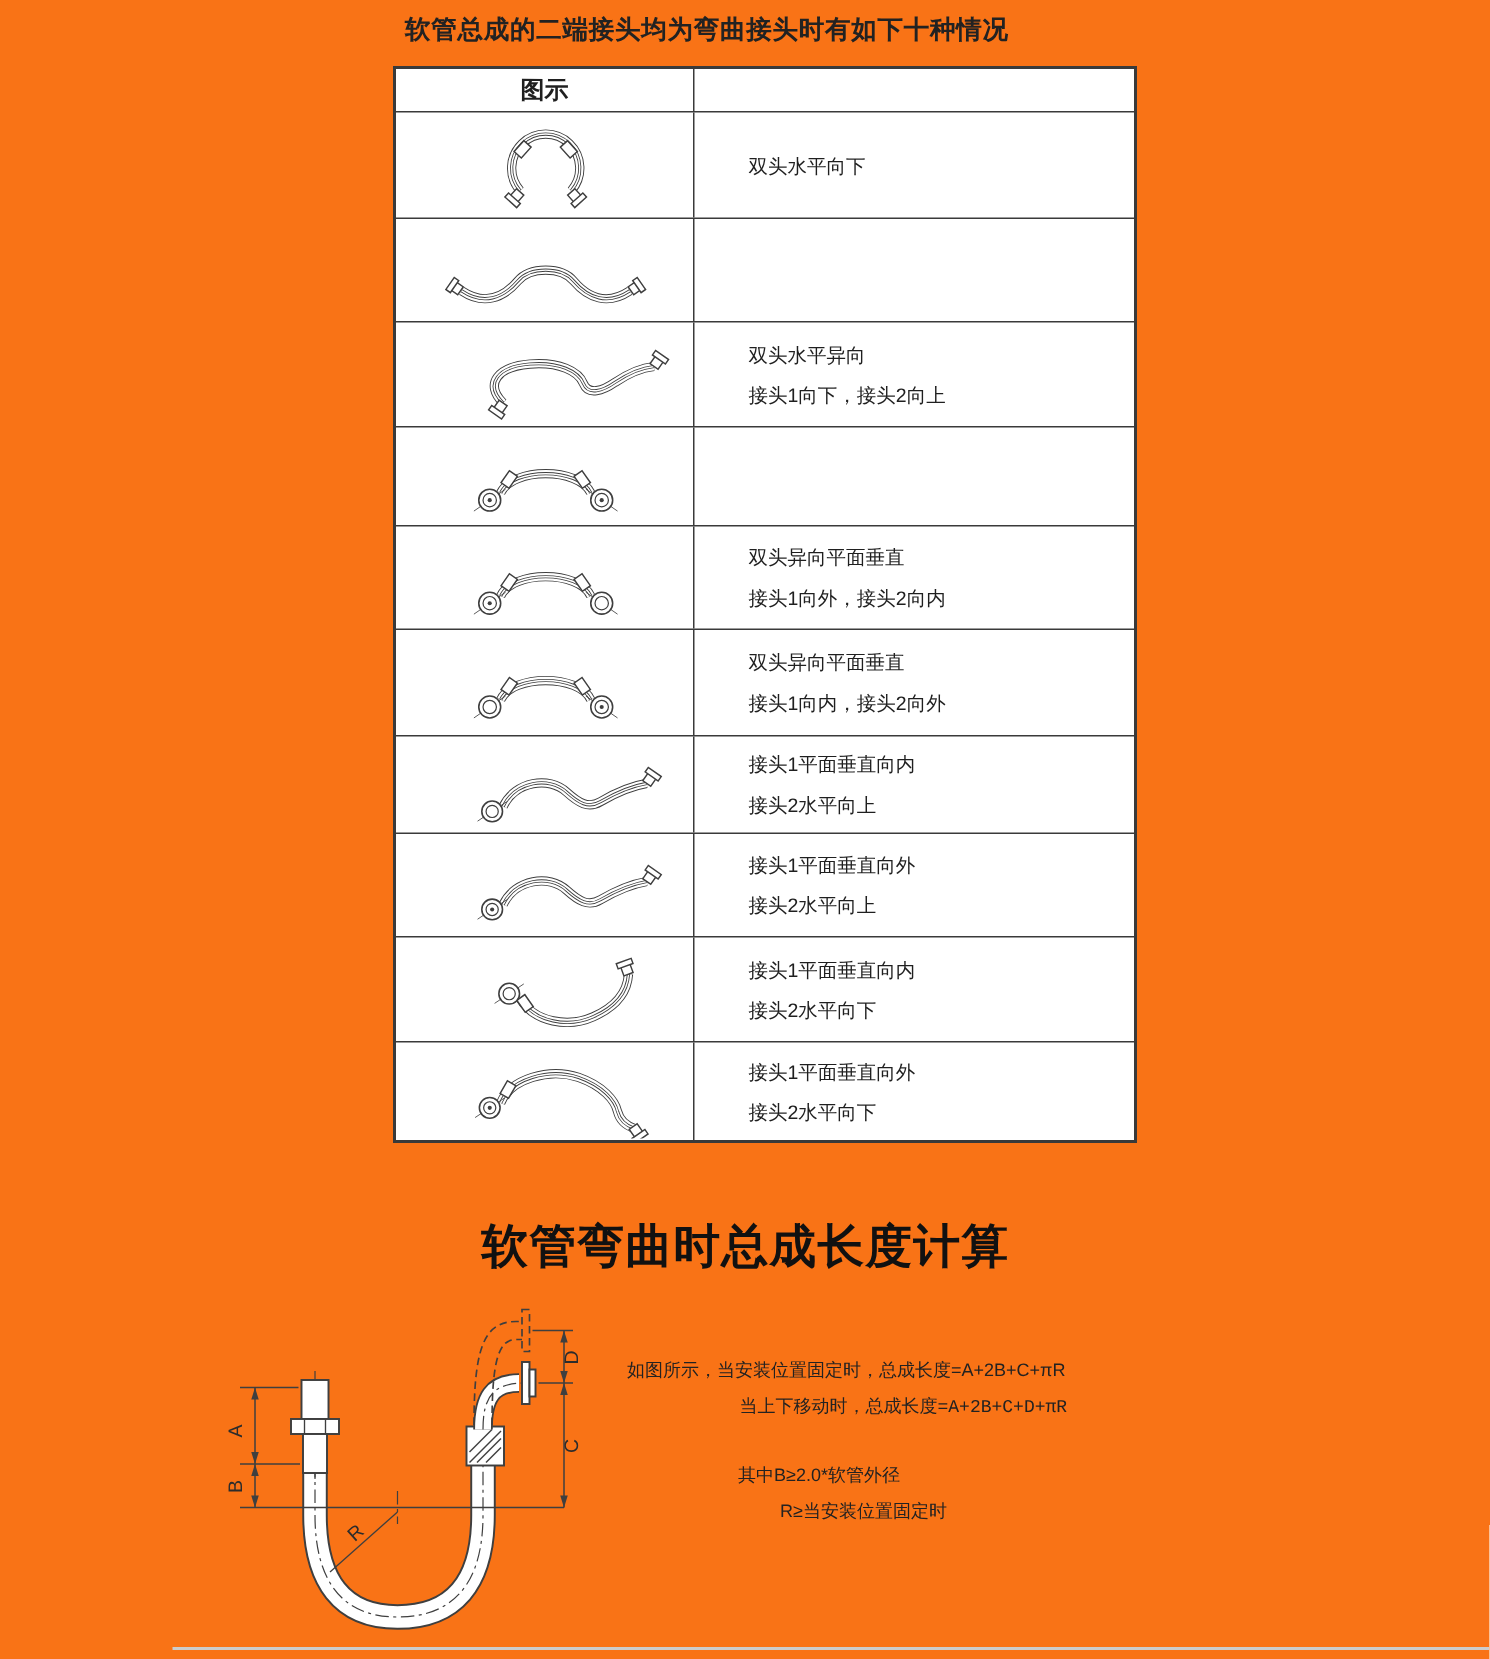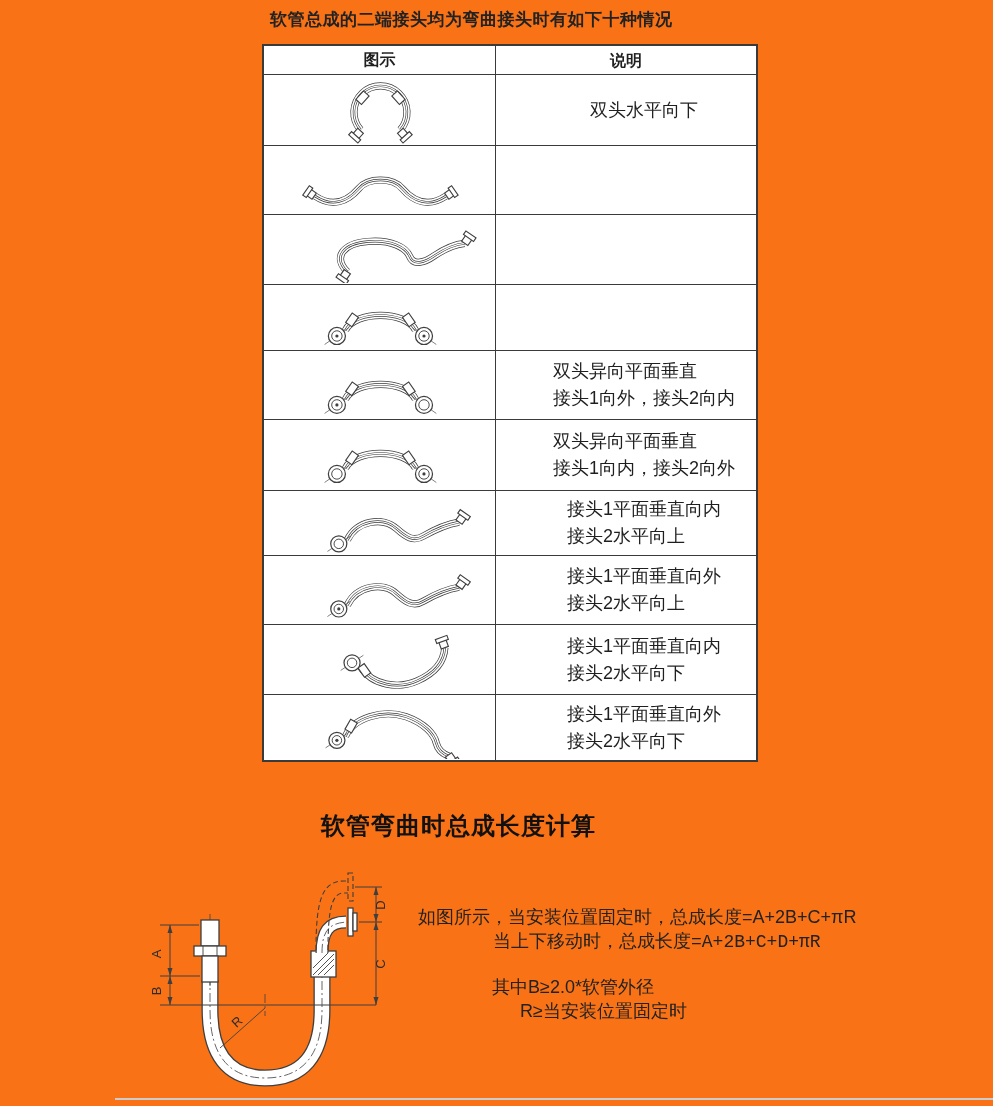--- a/index.html
+++ b/index.html
@@ -4,40 +4,40 @@
 <style>
   html,body{margin:0;padding:0;background:#fff;}
   .page{position:relative;width:993px;height:1106px;background:#f97316;overflow:hidden;
         font-family:"Liberation Sans","DejaVu Sans",sans-serif;color:#1f1f1f;}
   .intro-title{position:absolute;left:270px;top:8px;font-size:17px;font-weight:600;color:#222;letter-spacing:.5px;}
   
   .tbl{position:absolute;left:262px;top:44px;width:496px;border:2px solid #3a3a3a;box-sizing:border-box;background:#fff;}
   .trow{display:flex;border-top:1.5px solid #3a3a3a;box-sizing:border-box;}
   .trow.first{border-top:none;}
   .cell{box-sizing:border-box;}
-  .ill{width:232px;border-right:1.5px solid #3a3a3a;display:flex;align-items:center;justify-content:center;}
-  .desc{flex:1;display:flex;align-items:center;padding-left:36px;font-size:18px;line-height:27px;
-        white-space:pre-line;color:#1f1f1f;justify-content:center;}
+  .ill{width:199px;border-right:1.5px solid #3a3a3a;display:flex;align-items:center;justify-content:center;}
+  .desc{flex:1;display:flex;align-items:center;padding-left:36px;font-size:13px;line-height:27px;
+        white-space:pre-line;color:#1f1f1f;}
   .thead{height:28px;font-weight:bold;}
   .thead .cell{display:flex;align-items:center;justify-content:center;font-size:16px;padding:0;}
   
   svg{display:block;}
   .s1,.s2,.s3,.s4{fill:none;stroke-linecap:butt;}
   .s1{stroke:#3f3f3f;stroke-width:7.6;}
   .s2{stroke:#ffffff;stroke-width:6.1;}
   .s3{stroke:#3f3f3f;stroke-width:2.6;}
   .s4{stroke:#ffffff;stroke-width:1.2;}
   .fit{fill:#ffffff;stroke:#3f3f3f;stroke-width:1.2;}
   .tick{stroke:#3f3f3f;stroke-width:.7;}
   .fl-o{fill:#fff;stroke:#3f3f3f;stroke-width:1.3;}
   .fl-i{fill:none;stroke:#3f3f3f;stroke-width:1;}
   .fl-dot{fill:#3f3f3f;stroke:none;}
   
-  .section-title{position:absolute;left:321px;top:810px;font-size:24px;font-weight:bold;color:#111;letter-spacing:1px;}
-  .calc-line{position:absolute;font-size:18px;color:#222;white-space:nowrap;}
+  .section-title{position:absolute;left:321px;top:810px;font-size:31px;font-weight:bold;color:#111;letter-spacing:1px;}
+  .calc-line{position:absolute;font-size:12px;color:#222;white-space:nowrap;}
   .l1{left:418px;top:905px;} .l2{left:493px;top:929px;font-family:Liberation Mono, monospace;}
   .l3{left:492px;top:975px;} .l4{left:520px;top:999px;}
   
   .dline{stroke:#3f3f3f;stroke-width:1;fill:none;}
   .thin{stroke:#3f3f3f;stroke-width:.9;fill:none;}
   .dashed{stroke:#3f3f3f;stroke-width:1.1;fill:none;stroke-dasharray:5 3;}
   .dashdot{stroke:#3f3f3f;stroke-width:.8;fill:none;stroke-dasharray:9 3 2 3;}
   .part{fill:#fff;stroke:#3f3f3f;stroke-width:1.3;}
   .h1{fill:none;stroke:#3f3f3f;stroke-width:17;}
   .h2{fill:none;stroke:#fff;stroke-width:14.4;}
@@ -64,21 +64,20 @@
       <path id="r10" d="M86,40 C94,20 126,11 150,19 C170,26 180,38 182,47 C184,55 190,59 196,61"></path>
     </defs>
   </svg>
 
   <div class="intro-title">软管总成的二端接头均为弯曲接头时有如下十种情况</div>
 
   <div class="tbl">
 
     <div class="trow thead first">
       <div class="cell ill">图示</div>
-      <div class="cell desc" style="padding:0">说明</div>
     </div>
 
     <div class="trow" style="height:71px">
       <div class="cell ill">
         <svg width="244" height="67" viewBox="0 0 244 67">
           <use href="#r1" class="s1"></use>
             <use href="#r1" class="s2"></use>
             <use href="#r1" class="s3"></use>
             <use href="#r1" class="s4"></use>
           <g transform="translate(104,20) rotate(-48)">
@@ -129,20 +128,22 @@
           <g transform="translate(88,56) rotate(35)">
               <rect class="fit" x="-4" y="0" width="8" height="8"></rect>
               <rect class="fit" x="-6.5" y="7" width="13" height="4.5"></rect>
             </g>
           <g transform="translate(212,26) rotate(-145)">
               <rect class="fit" x="-4" y="0" width="8" height="8"></rect>
               <rect class="fit" x="-6.5" y="7" width="13" height="4.5"></rect>
             </g>
         </svg>
       </div>
+      <div class="cell desc"><span>双头水平异向
+接头1向下，接头2向上</span></div>
     </div>
 
     <div class="trow" style="height:66px">
       <div class="cell ill">
         <svg width="244" height="62" viewBox="0 0 244 62">
           <use href="#r4" class="s1"></use>
             <use href="#r4" class="s2"></use>
             <use href="#r4" class="s3"></use>
             <use href="#r4" class="s4"></use>
           <g transform="translate(93,33) rotate(-55)">

